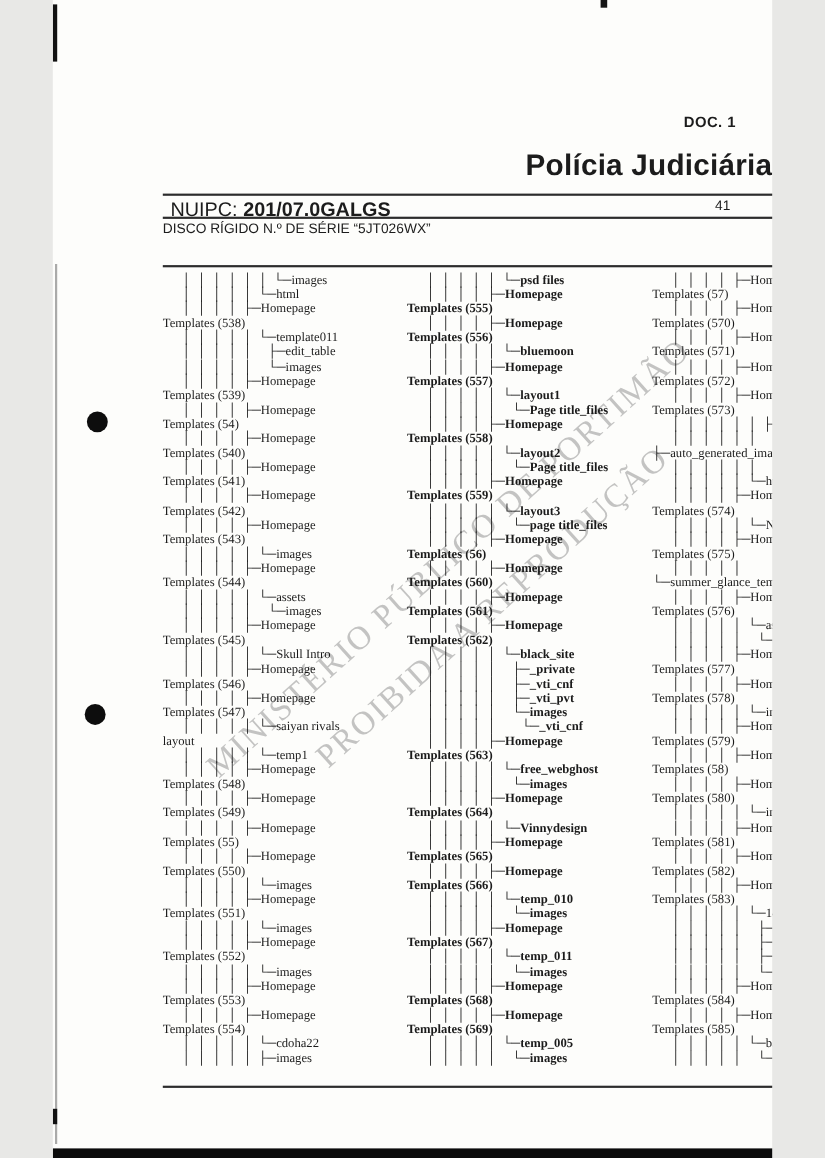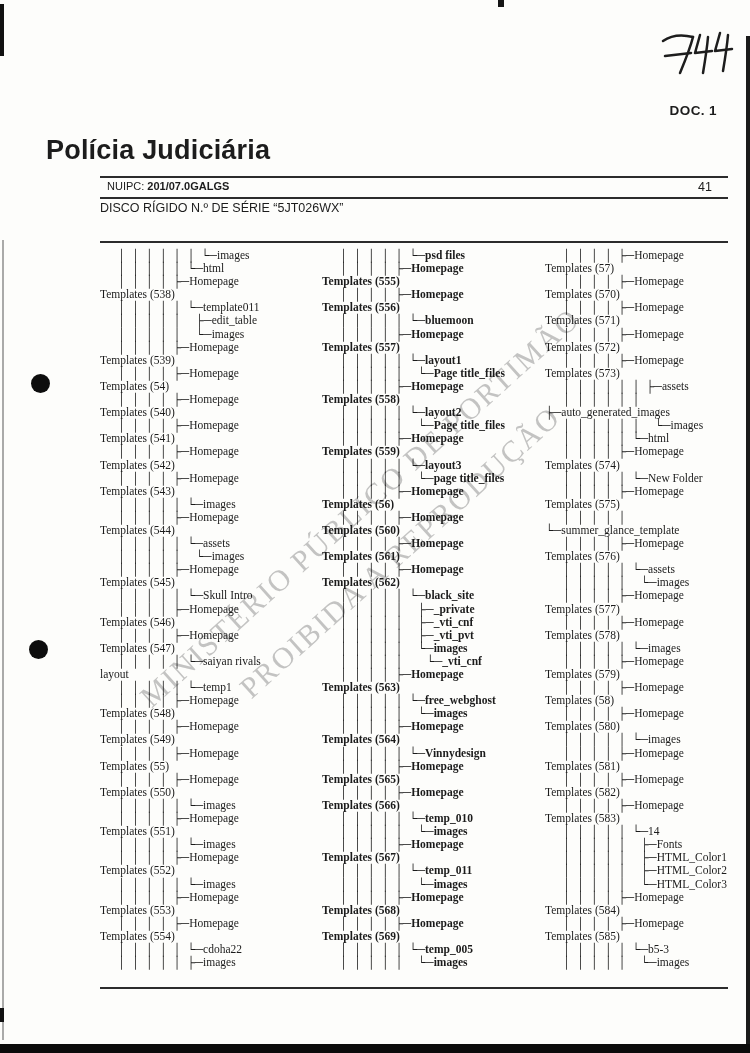--- a/index.html
+++ b/index.html
@@ -1,31 +1,31 @@
 <!DOCTYPE html>
 <html><head>
 <meta charset="utf-8">
 <style>
   html,body { margin:0; padding:0; background:#e8e8e6; }
   .page {
-    position:relative; width:750px; height:1053px; margin:0 auto;
+    position:relative; width:654px; height:1053px; margin:0 auto;
     background:#fdfdfb; overflow:hidden;
     font-family:"Liberation Sans", sans-serif; color:#1c1c1c;
   }
   
   .handwritten { position:absolute; left:660px; top:26px; }
   .doc-label { position:absolute; right:33px; top:103px; font-size:13.5px; font-weight:bold; letter-spacing:.4px; }
-  .title { position:absolute; left:46px; right:0; top:135px; text-align:left;
+  .title { position:absolute; left:46px; right:0; top:135px; text-align:right;
            font-size:27px; font-weight:bold; letter-spacing:.2px; }
   .rule { position:absolute; left:100px; width:628px; background:#2c2c2c; }
   .r1 { top:176px; height:2px; }
   .r2 { top:197px; height:2px; }
   .r3 { top:241px; height:2px; }
   .r4 { top:987px; height:2px; }
-  .nuipc { position:absolute; left:107px; top:180px; font-size:11px; }
+  .nuipc { position:absolute; left:107px; top:180px; font-size:18px; }
   .nuipc b { font-weight:bold; }
   .pagenum { position:absolute; right:38px; top:180px; font-size:12.5px;text-align:center; }
   .subject { position:absolute; left:100px; width:628px; top:201px; text-align:left;
              font-size:12.5px; font-weight:normal; line-height:15.5px; }
   
   .watermark {
     position:absolute; left:75px; top:305px; width:610px; height:450px;
     display:flex; flex-direction:column; align-items:center; justify-content:center; gap:26px;
     transform:rotate(-42deg); pointer-events:none;
     font-family:"Liberation Serif", serif; font-size:30px; letter-spacing:2px;

